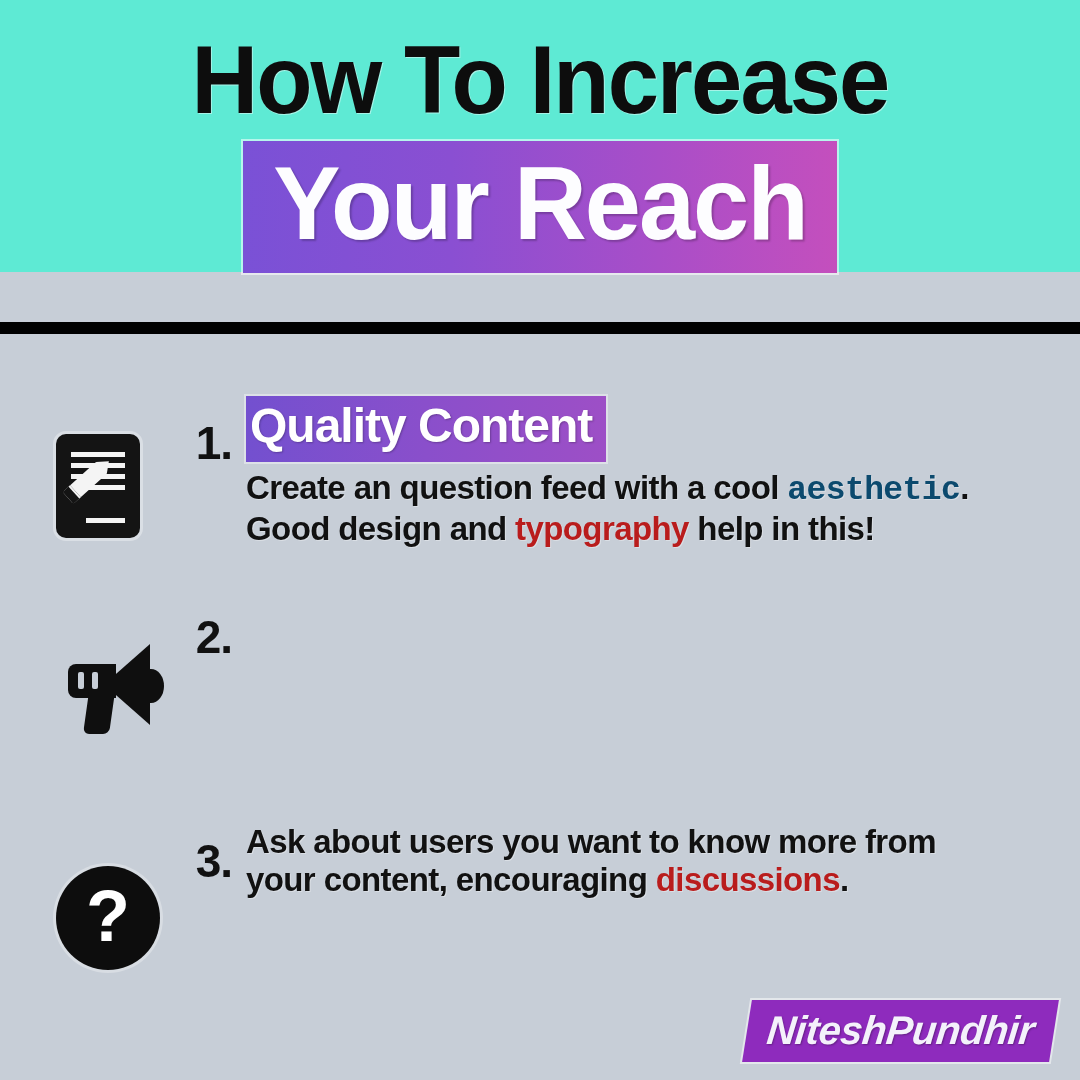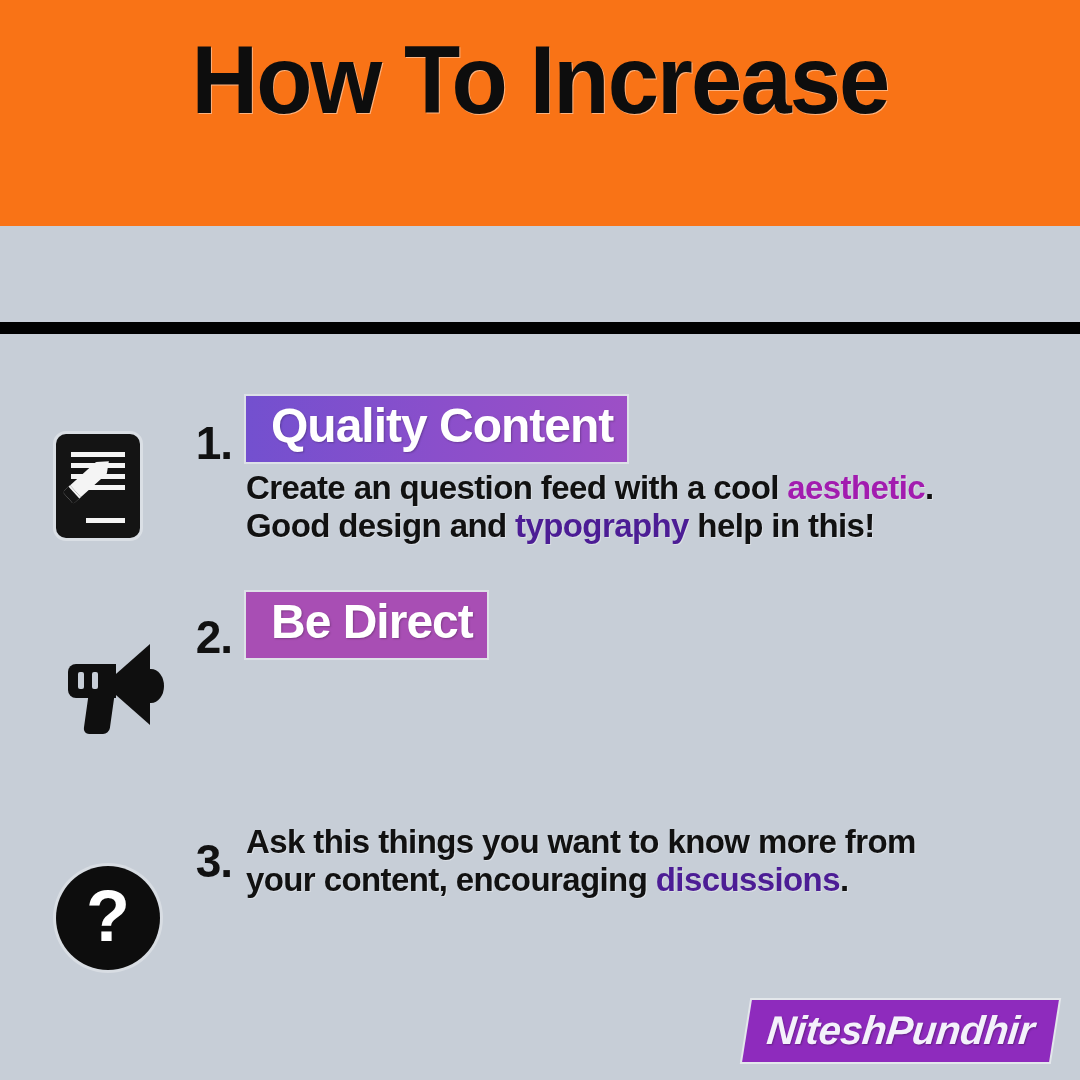--- a/index.html
+++ b/index.html
@@ -20,22 +20,22 @@
     height: 1080px;
     background: #c7ced7;
   }
 
   
   .header {
     position: absolute;
     left: 0;
     top: 0;
     width: 1080px;
-    height: 226px;
-    background: #f97316;
+    height: 272px;
+    background: #5eead4;
     box-sizing: border-box;
   }
 
   .header-title {
     position: absolute;
     left: 0;
     top: 28px;
     width: 1080px;
     text-align: center;
     font-family: "Liberation Sans", sans-serif;
@@ -133,21 +133,21 @@
 
   .step-body {
     position: absolute;
     left: 246px;
     top: 0;
     width: 810px;
   }
 
   .step-heading {
     display: inline-block;
-    padding: 3px 14px 9px 25px;
+    padding: 3px 14px 9px 4px;
     font-family: "Liberation Sans", sans-serif;
     font-weight: bold;
     font-size: 48px;
     line-height: 54px;
     letter-spacing: -1px;
     color: #ffffff;
     text-shadow: 1px 1px 2px rgba(0,0,0,0.25);
     box-shadow: 0 0 0 2px rgba(255,255,255,0.4);
     white-space: nowrap;
     text-align: center;
@@ -167,22 +167,22 @@
     margin-top: 7px;
     font-family: "Liberation Sans", sans-serif;
     font-weight: bold;
     font-size: 33px;
     line-height: 38px;
     letter-spacing: -0.6px;
     color: #111111;
     text-shadow: 1px 1px 0 rgba(255,255,255,0.35);
   }
 
-  .accent-rose { color: #a21caf; }
-  .accent-pink { color: #4c1d95; }
+  .accent-rose { color: #0c4a6e; font-family: Liberation Mono, monospace; }
+  .accent-pink { color: #b91c1c; }
 
   
   .icon-doc {
     position: relative;
     width: 84px;
     height: 104px;
     background: #141414;
     border-radius: 10px;
     box-shadow: 0 0 0 3px rgba(255,255,255,0.35);
   }
@@ -340,20 +340,25 @@
     text-shadow: 1px 1px 2px rgba(0,0,0,0.3);
   }
 </style>
 </head>
 <body>
 
 <div id="infographic">
 
   <div class="header">
     <div class="header-title">How To Increase</div>
+    <div class="header-highlight-wrap">
+      <span class="header-highlight">
+        <span class="header-highlight-text">Your Reach</span>
+      </span>
+    </div>
   </div>
   <div class="divider"></div>
 
   <div class="steps">
 
     <div class="step step-1">
       <div class="step-icon">
         <div class="icon-doc">
           <div class="line l1"></div>
           <div class="line l2"></div>
@@ -379,34 +384,33 @@
           <div class="cone"></div>
           <div class="cone-round"></div>
           <div class="body-box"></div>
           <div class="slot slot-a"></div>
           <div class="slot slot-b"></div>
           <div class="handle"></div>
         </div>
       </div>
       <div class="step-num">2.</div>
       <div class="step-body">
-        <span class="step-heading hl-orchid">Be Direct</span>
       </div>
     </div>
 
     <div class="step step-3">
       <div class="step-icon">
         <div class="icon-question">
           <div class="qm">?</div>
         </div>
       </div>
       <div class="step-num">3.</div>
       <div class="step-body">
         <div class="step-desc">
-          <span>Ask this things you want to know more from</span><br>
+          <span>Ask about users you want to know more from</span><br>
           <span>your content, encouraging </span><span class="accent-pink">discussions</span><span>.</span>
         </div>
       </div>
     </div>
 
   </div>
 
   <div class="watermark">
     <span class="watermark-text">NiteshPundhir</span>
   </div>

